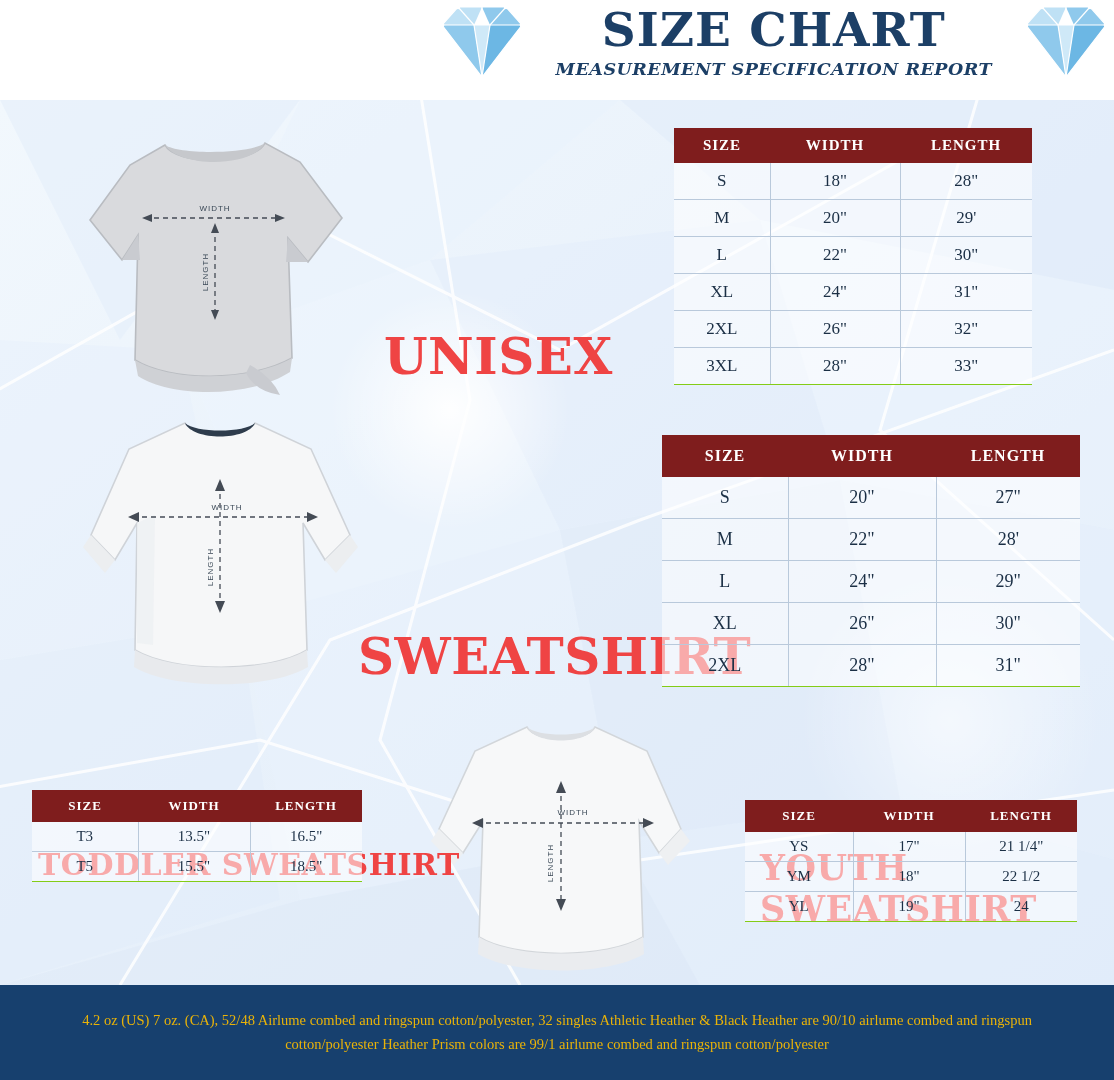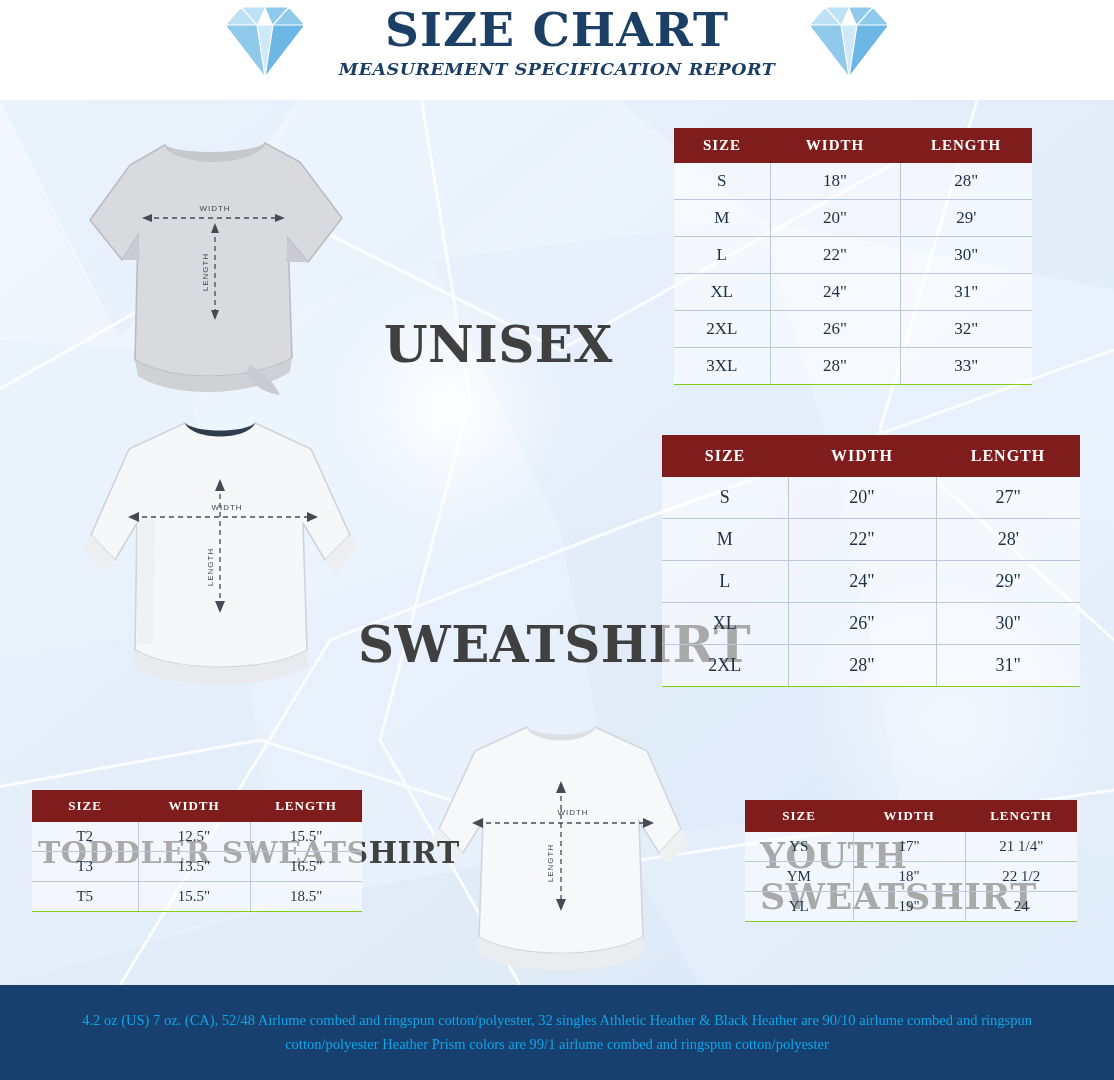--- a/index.html
+++ b/index.html
@@ -15,21 +15,21 @@
     position: relative;
   }
 
   
   .header {
     position: relative;
     height: 84px;
     background: #ffffff;
     display: flex;
     align-items: center;
-    justify-content: center;
+    justify-content: flex-end;
   }
   .header-inner {
     display: flex;
     align-items: center;
     gap: 26px;
   }
   .diamond {
     width: 96px;
     height: 78px;
     position: relative;
@@ -78,22 +78,23 @@
   }
 
   
   .garment { position: absolute; }
 
   
   .sec-title {
     position: absolute;
     font-family: "DejaVu Serif", serif;
     font-weight: bold;
-    color: #404040;
+    color: #ef4444;
     letter-spacing: 0.5px;
+    margin-top: 12px;
   }
   .t-unisex { left: 384px; top: 215px; font-size: 50px; }
   .t-sweatshirt { left: 358px; top: 515px; font-size: 50px; }
   .t-toddler { left: 38px; top: 735px; font-size: 30px; }
   .t-youth { left: 760px; top: 735px; font-size: 35px; }
 
   
   .tbl {
     position: absolute;
     border-collapse: collapse;
@@ -150,21 +151,21 @@
   #tbl-youth tbody td { padding: 6px 0; font-size: 15px; }
 
   
   .footer {
     position: absolute;
     left: 0;
     top: 985px;
     width: 1114px;
     height: 95px;
     background: #17406e;
-    color: #0ea5e9;
+    color: #eab308;
     display: flex;
     align-items: center;
     justify-content: center;
     text-align: center;
     font-family: "Liberation Serif", serif;
     font-size: 14.5px;
     line-height: 1.6;
     padding: 0 40px;
     box-sizing: border-box;
   }
@@ -442,25 +443,20 @@
   <table class="tbl" id="tbl-toddler">
     <thead>
       <tr>
         <th>SIZE</th>
         <th>WIDTH</th>
         <th>LENGTH</th>
       </tr>
     </thead>
     <tbody>
       <tr>
-          <td>T2</td>
-          <td>12.5"</td>
-          <td>15.5"</td>
-        </tr>
-      <tr>
           <td>T3</td>
           <td>13.5"</td>
           <td>16.5"</td>
         </tr>
       <tr>
           <td>T5</td>
           <td>15.5"</td>
           <td>18.5"</td>
         </tr>
     </tbody>

